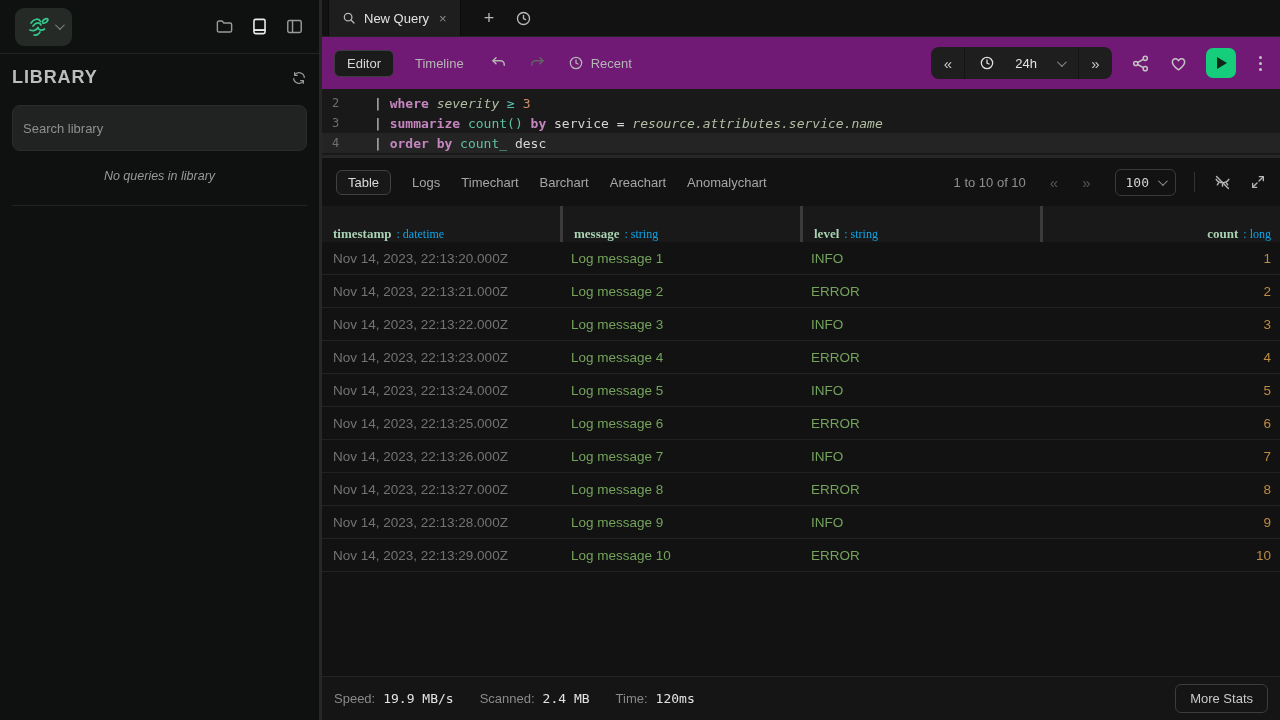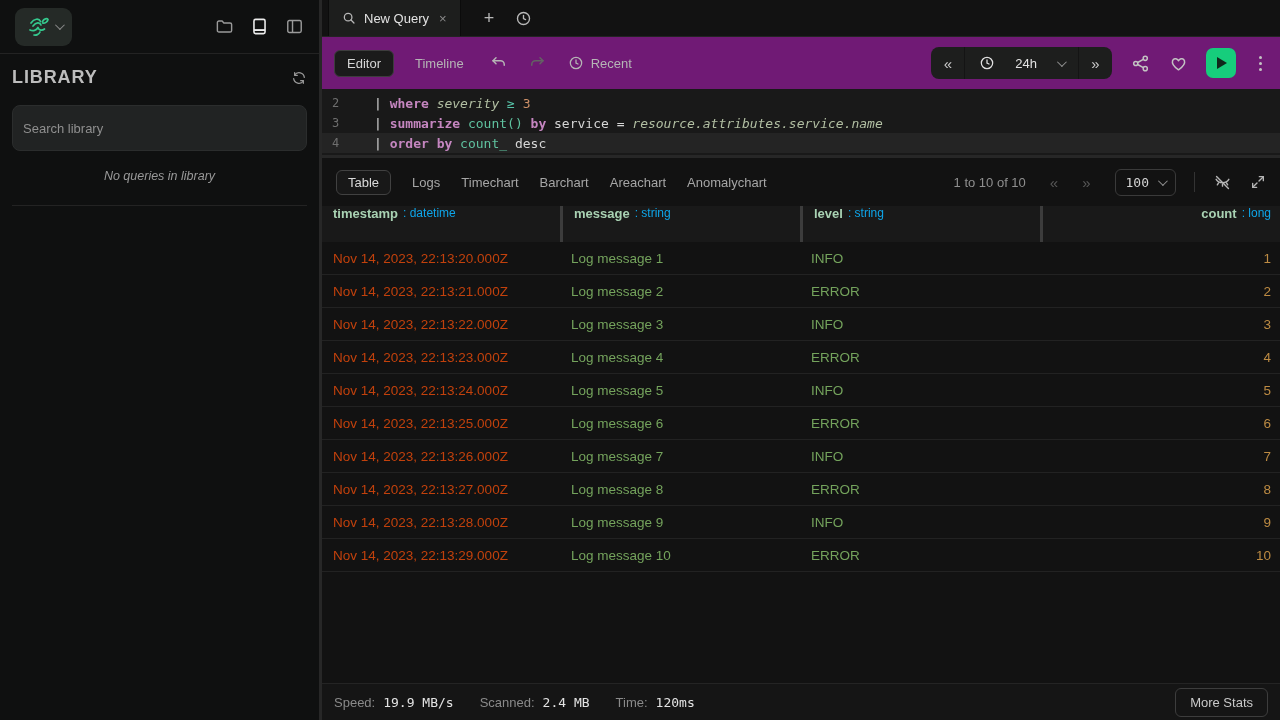--- a/index.html
+++ b/index.html
@@ -91,40 +91,40 @@
   .res-right { margin-left:auto; display:flex; align-items:center; }
   .range-text { font-size:13px; color:#8f8f8f; }
   .pg-arrow { margin-left:24px; color:#585858; font-size:15px; cursor:pointer; }
   .pagesize { margin-left:24px; display:flex; align-items:center; gap:9px; padding:5px 10px;
     border:1px solid #3a3a3a; border-radius:6px; cursor:pointer; }
   .pagesize span { font-family:"DejaVu Sans Mono", monospace; font-size:13px; color:#d3d3d3; }
   .vdiv { margin-left:18px; width:1px; height:20px; background:#333; }
   .res-ico { margin-left:18px; color:#b5b5b5; cursor:pointer; }
 
   .thead { height:36px; background:#191919; display:flex; align-items:stretch; }
-  .th { display:flex; align-items:flex-start; padding-left:11px; gap:5px; }
+  .th { display:flex; align-items:flex-end; padding-left:11px; gap:5px;font-family:Liberation Serif, serif; }
   .th + .th { border-left:3px solid #3c3c3c; }
   .col-0 { width:238px; flex:none; }
   .col-1 { width:240px; flex:none; }
   .col-2 { width:240px; flex:none; }
   .col-3 { flex:1; justify-content:flex-end; padding-right:9px; }
   .th-name { font-size:13px; font-weight:700; color:#a9d2b3; }
   .th-type { font-size:12px; color:#0ea5e9; }
   .tbody { }
   .tr { display:flex; height:33px; align-items:center; border-bottom:1px solid #222222;
     font-size:13.5px; cursor:default; }
   .td { padding-left:11px; overflow:hidden; white-space:nowrap; }
   .td.col-3 { display:flex; padding-left:0; }
-  .td-ts { color:#c2410c; }
+  .td-ts { color:#737373; }
   .td-msg { color:#74a35c; }
   .td-lvl { color:#74a35c; }
   .td-cnt { color:#bd8b43; }
   .res-filler { flex:1; }
 
-  .statsbar { height:37px; border-top:1px solid #242424; background:#151515;
+  .statsbar { height:44px; border-top:1px solid #242424; background:#151515;
     display:flex; align-items:center; padding:0 12px; }
   .stat { display:flex; align-items:baseline; gap:8px; margin-right:26px; }
   .stat-label { color:#8a8a8a; font-size:13px; }
   .stat-value { font-family:"DejaVu Sans Mono", monospace; font-size:13px; color:#e3e3e3; }
   .more-stats { margin-left:auto; border:1px solid #3d3d3d; border-radius:6px;
     padding:6px 14px; color:#c9c9c9; font-size:13px; background:transparent; cursor:pointer; }
 </style>
 </head>
 <body>
 

